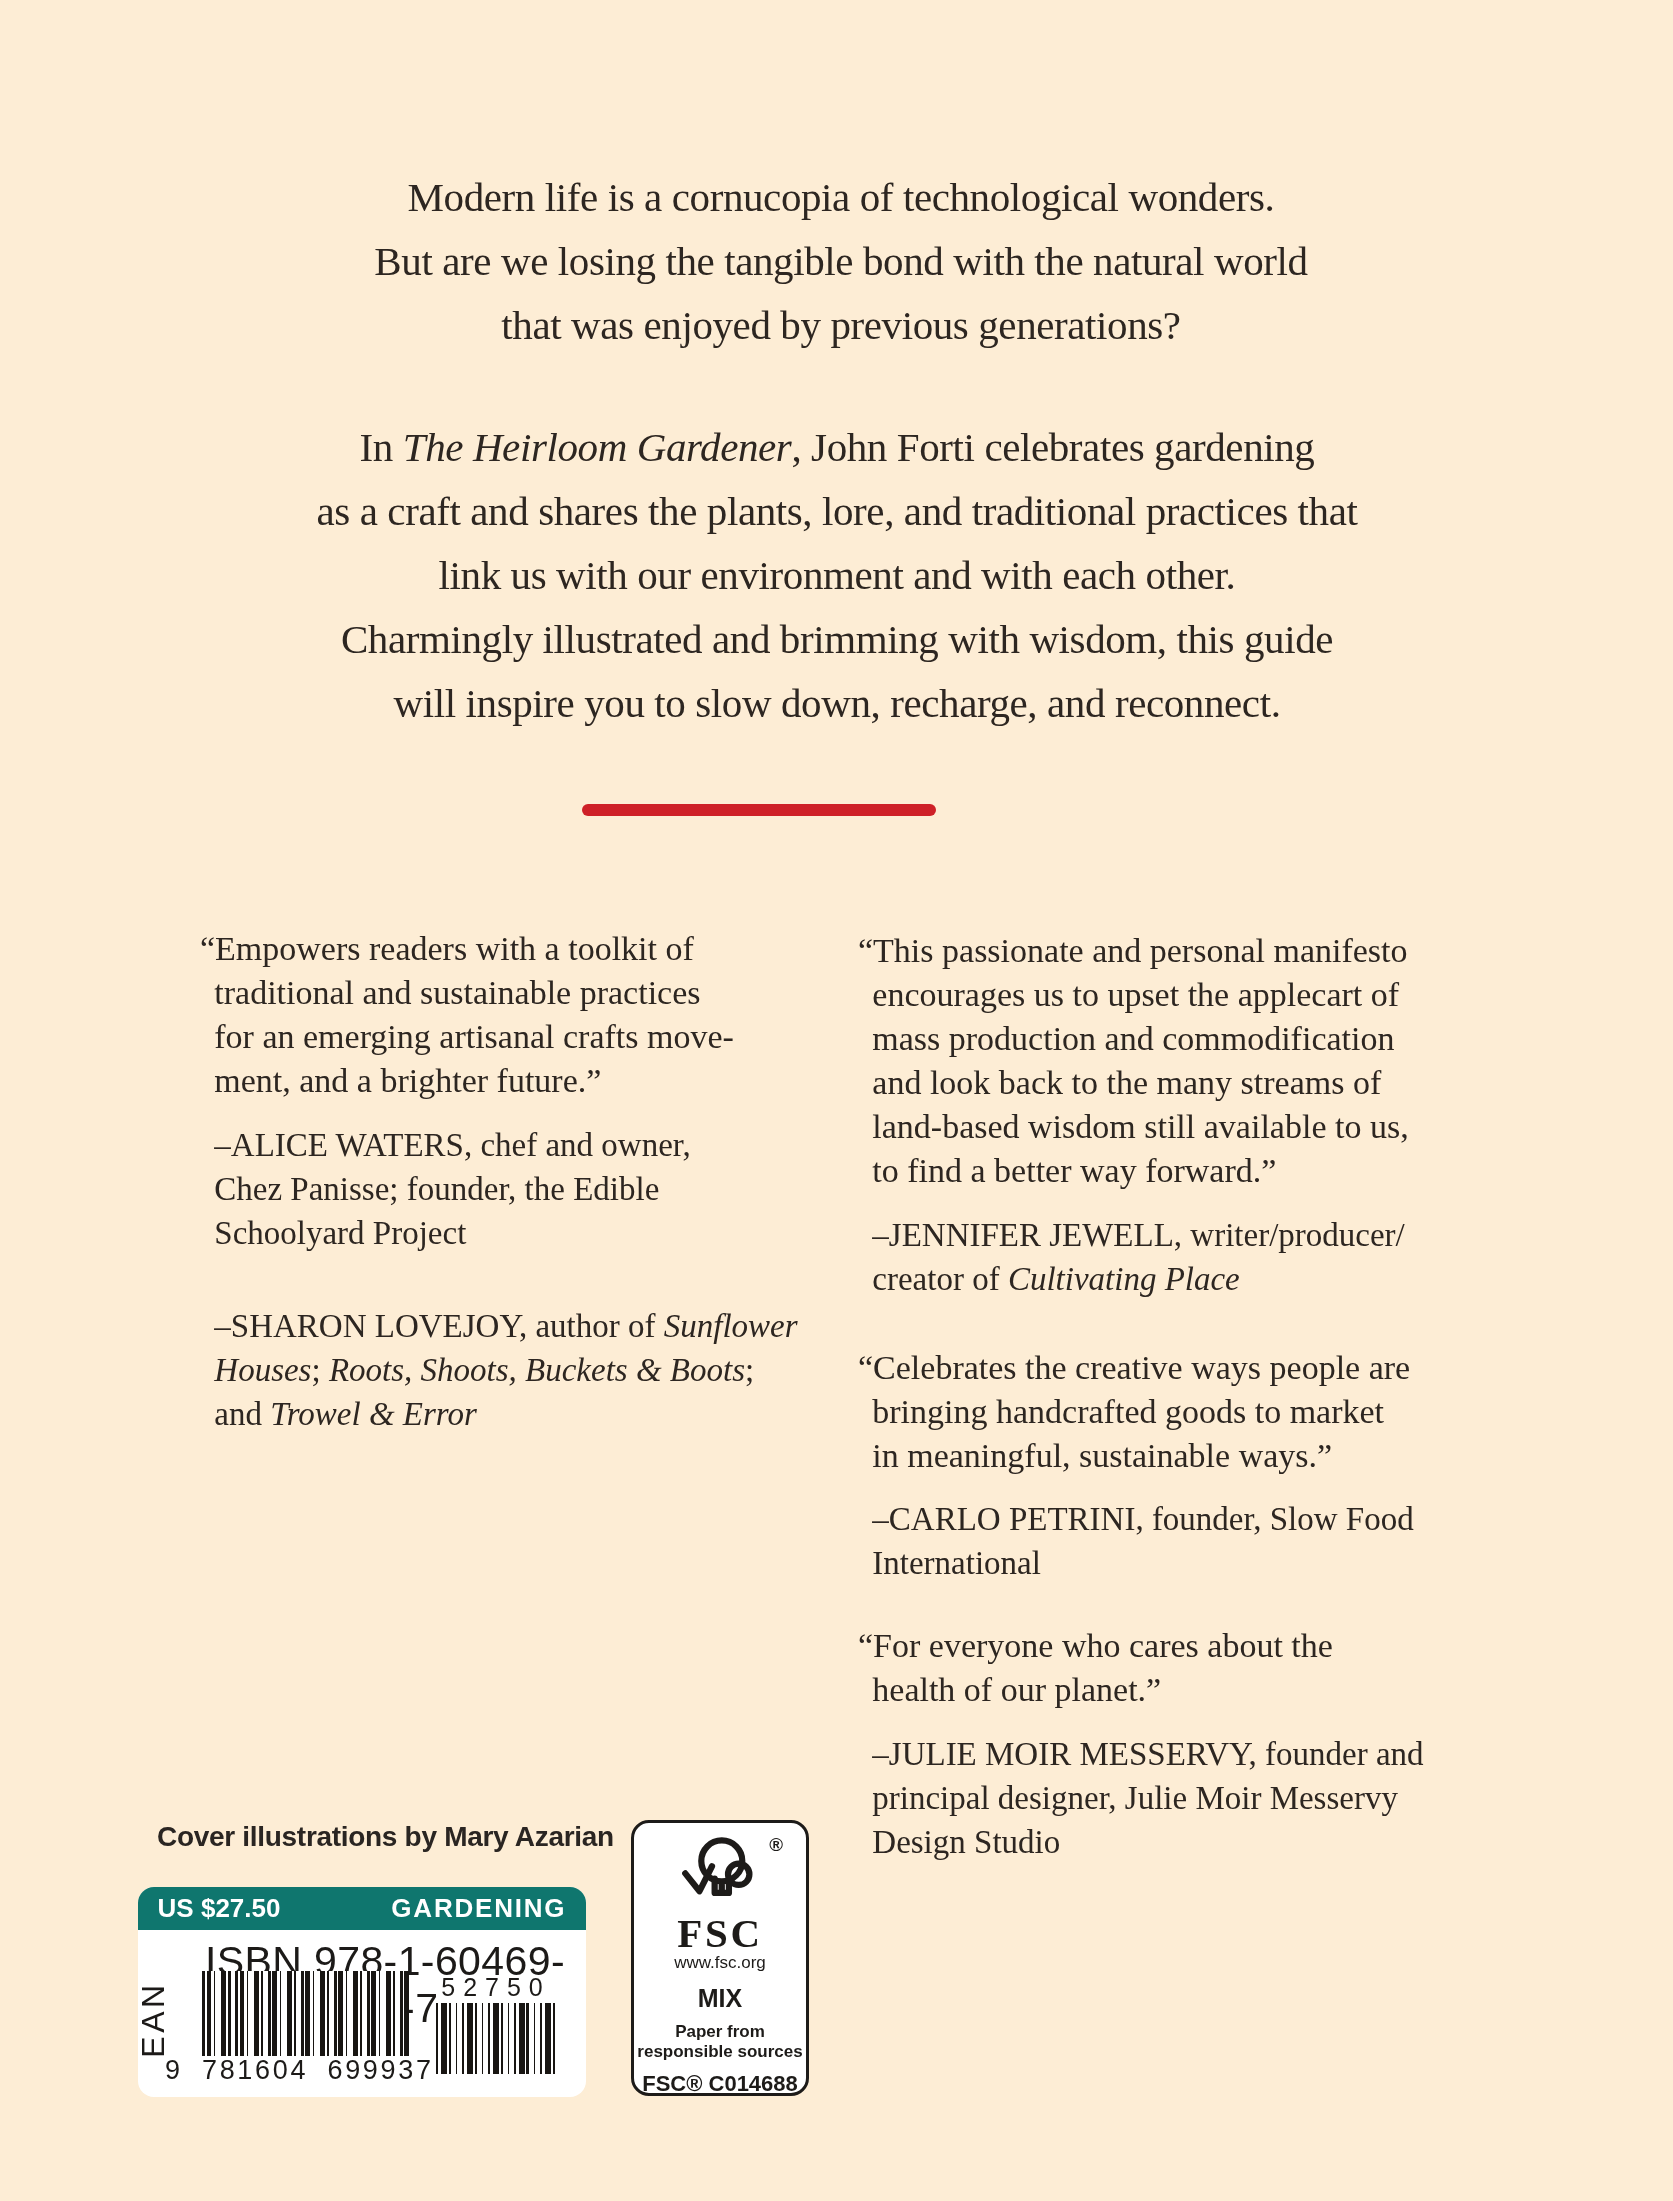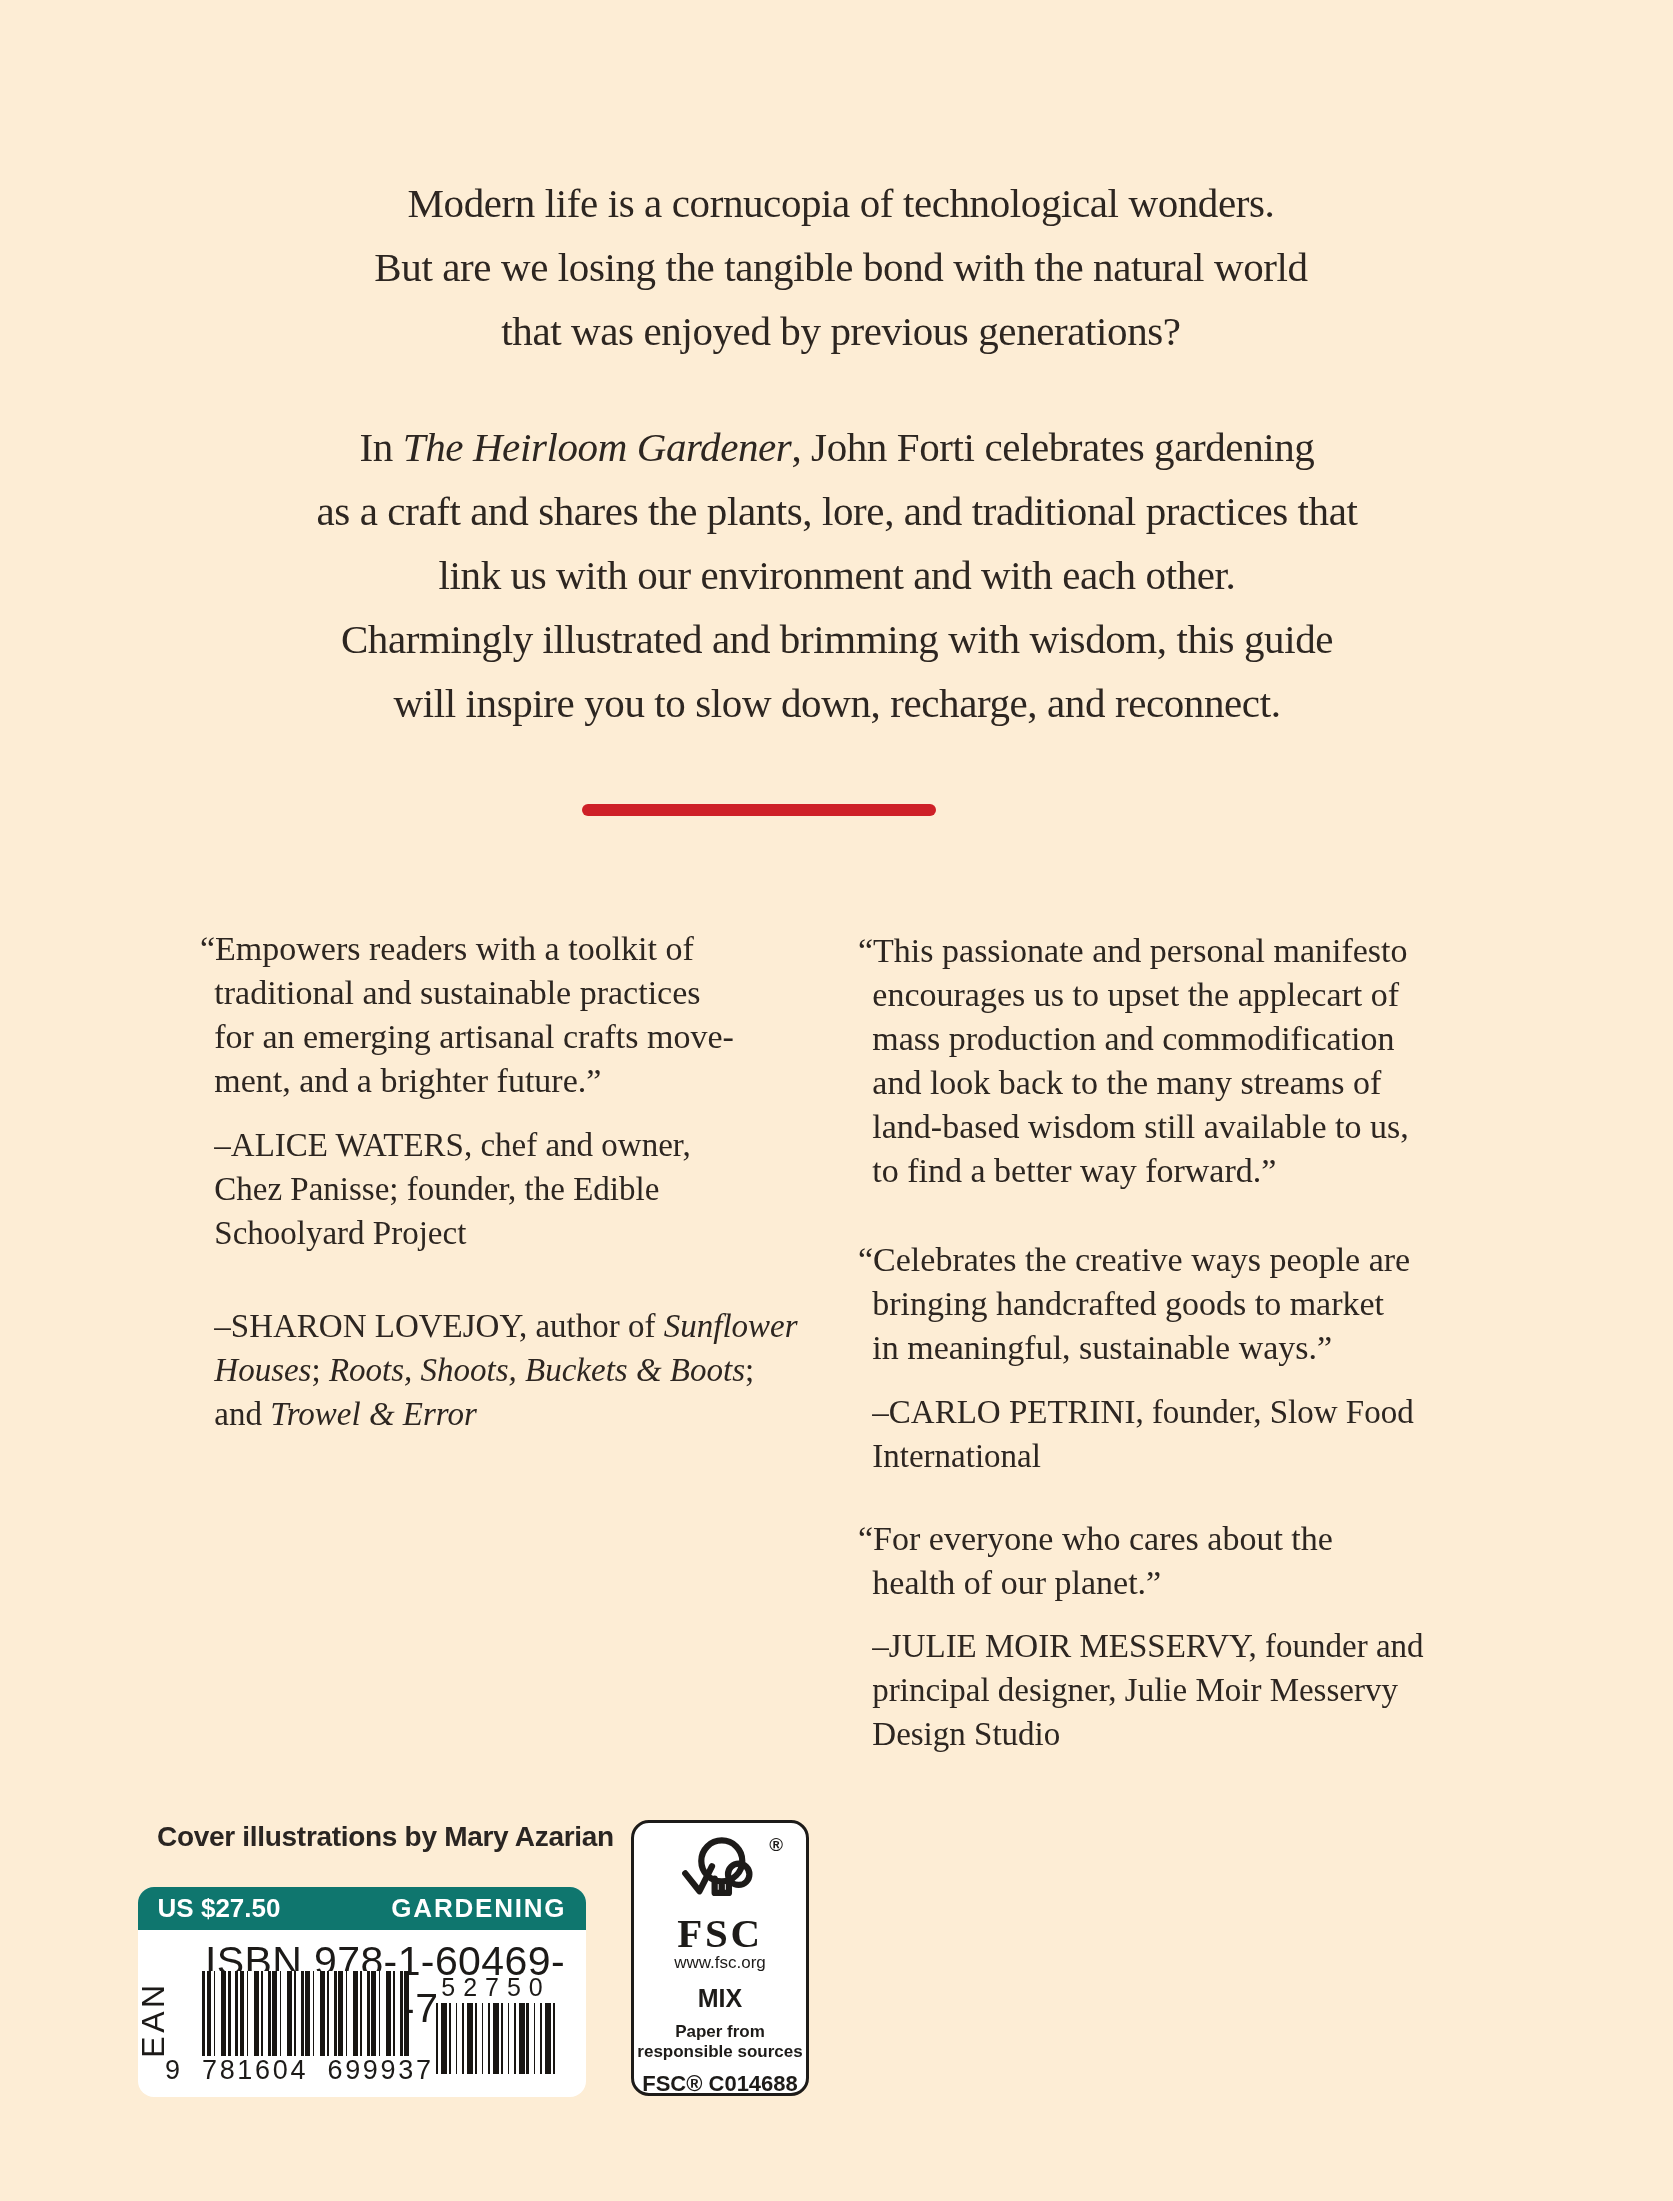--- a/index.html
+++ b/index.html
@@ -12,21 +12,21 @@
     overflow:hidden;
   }
   
   .intro{
     position:absolute;left:0;right:0;
     text-align:center;
     font-size:41px;line-height:64px;
     letter-spacing:-0.4px;
     white-space:pre-line;
   }
-  #intro1{top:171px;padding-left:8px;}
+  #intro1{top:165px;padding-left:8px;}
   #intro2{top:415px;}
   .intro i{font-style:italic;}
   
   .divider{
     position:absolute;left:582px;top:804px;
     width:354px;height:11.6px;border-radius:6.2px;
     background:#ce2027;
   }
   
   .col{position:absolute;width:642px;}
@@ -160,20 +160,22 @@
 </div>
 
 <div class="col" id="col-right">
   <div class="quote">
     <div class="quote-body">“This passionate and personal manifesto
 encourages us to upset the applecart of
 mass production and commodification
 and look back to the many streams of
 land-based wisdom still available to us,
 to find a better way forward.”</div>
+    <div class="attrib"><span>–JENNIFER JEWELL, writer/producer/
+creator of </span><i>Cultivating Place</i></div>
   </div>
   <div class="quote">
     <div class="quote-body">“Celebrates the creative ways people are
 bringing handcrafted goods to market
 in meaningful, sustainable ways.”</div>
     <div class="attrib"><span>–CARLO PETRINI, founder, Slow Food
 International</span></div>
   </div>
   <div class="quote q3">
     <div class="quote-body">“For everyone who cares about the

